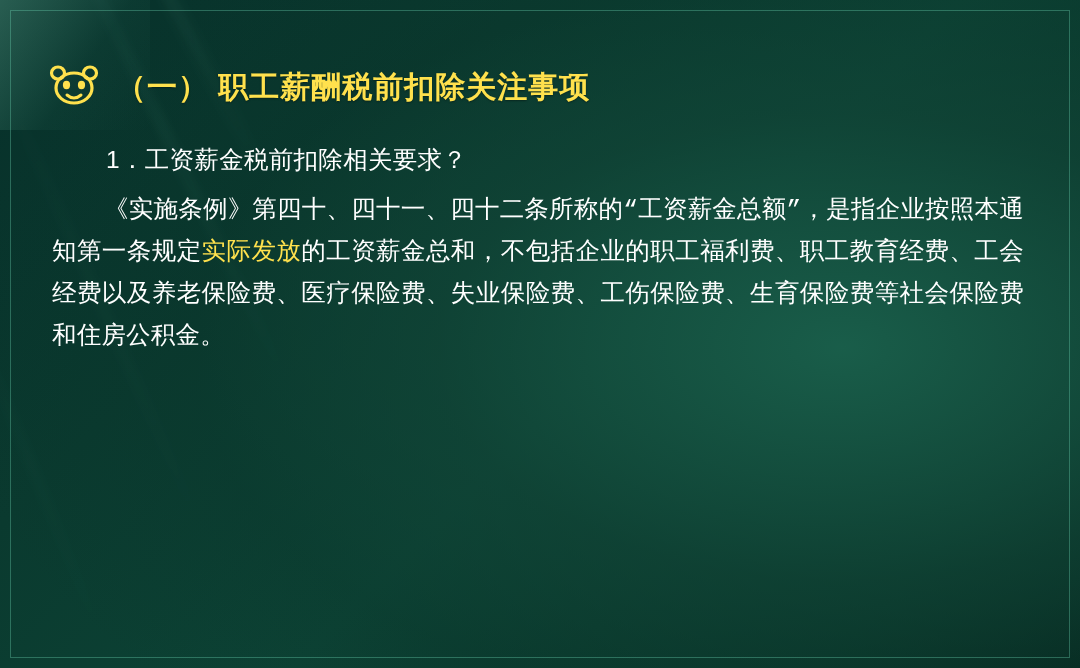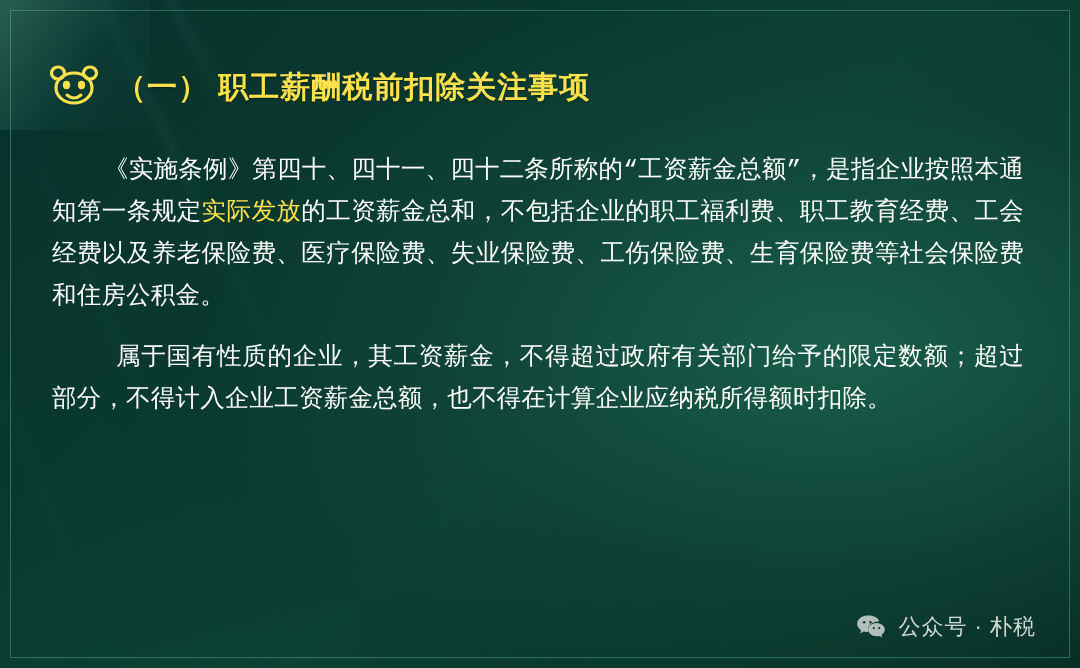--- a/index.html
+++ b/index.html
@@ -156,36 +156,23 @@
         <ellipse cx="20.5" cy="21" rx="3.6" ry="4.2" fill="#ffe14d"></ellipse>
         <ellipse cx="35.5" cy="21" rx="3.6" ry="4.2" fill="#ffe14d"></ellipse>
         <path d="M21 31 q7 6 14 0" fill="none" stroke="#ffe14d" stroke-width="3" stroke-linecap="round"></path>
       </svg>
     </span>
     <span class="heading-text">（一）  职工薪酬税前扣除关注事项</span>
   </div>
 
   <div class="body-area">
 
+    <div class="line q-line">1．工资薪金税前扣除相关要求？</div>
 
 
     <p class="para first">
       <span>《实施条例》第四十、四十一、四十二条所称的“工资薪金总额”，是指企业按照本通知第一条规定</span><span class="hl">实际发放</span><span>的工资薪金总和，不包括企业的职工福利费、职工教育经费、工会经费以及养老保险费、医疗保险费、失业保险费、工伤保险费、生育保险费等社会保险费和住房公积金。</span>
     </p>
 
-    <p class="para second">属于国有性质的企业，其工资薪金，不得超过政府有关部门给予的限定数额；超过部分，不得计入企业工资薪金总额，也不得在计算企业应纳税所得额时扣除。</p>
   </div>
 
-  <div class="footer-wm">
-    <span class="wechat-icon">
-      <svg viewBox="0 0 30 26" width="30" height="26" aria-hidden="true">
-        <path d="M11.2 1.6C5.6 1.6 1.2 5.3 1.2 9.8c0 2.6 1.5 4.9 3.9 6.4L4.2 19.4l3.4-1.8c1.1.3 2.3.5 3.6.5.4 0 .8 0 1.2-.1-.3-.8-.4-1.6-.4-2.4 0-4.5 4.4-8.2 10-8.2.4 0 .8 0 1.2.1-.8-3.4-4.9-5.9-11-5.9z" fill="rgba(255,255,255,0.8)"></path>
-        <path d="M28.8 15.6c0-3.7-3.7-6.7-8.3-6.7s-8.3 3-8.3 6.7 3.7 6.7 8.3 6.7c1 0 2-.1 2.9-.4l2.8 1.5-.7-2.6c2-1.2 3.3-3.1 3.3-5.2z" fill="rgba(255,255,255,0.8)"></path>
-        <circle cx="8.2" cy="8.2" r="1.25" fill="#0b3a2e"></circle>
-        <circle cx="14.4" cy="8.2" r="1.25" fill="#0b3a2e"></circle>
-        <circle cx="17.8" cy="14.1" r="1.05" fill="#0b3a2e"></circle>
-        <circle cx="23.2" cy="14.1" r="1.05" fill="#0b3a2e"></circle>
-      </svg>
-    </span>
-    <span>公众号 · 朴税</span>
-  </div>
 
 </div>
 
 </body></html>

